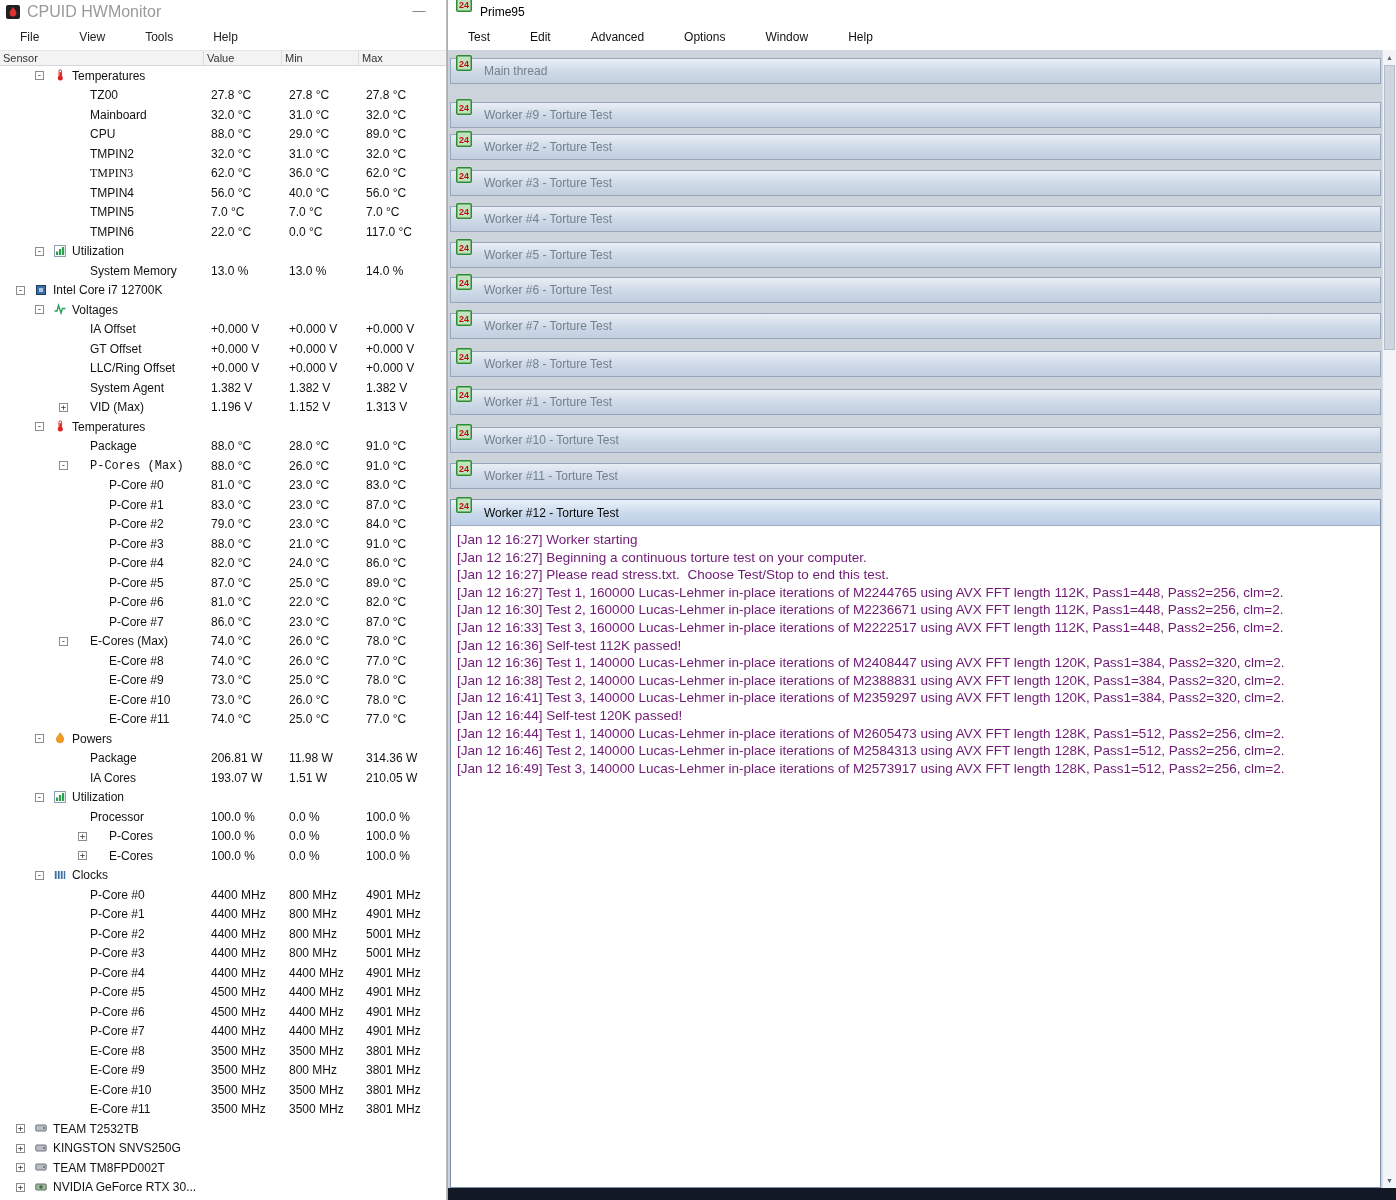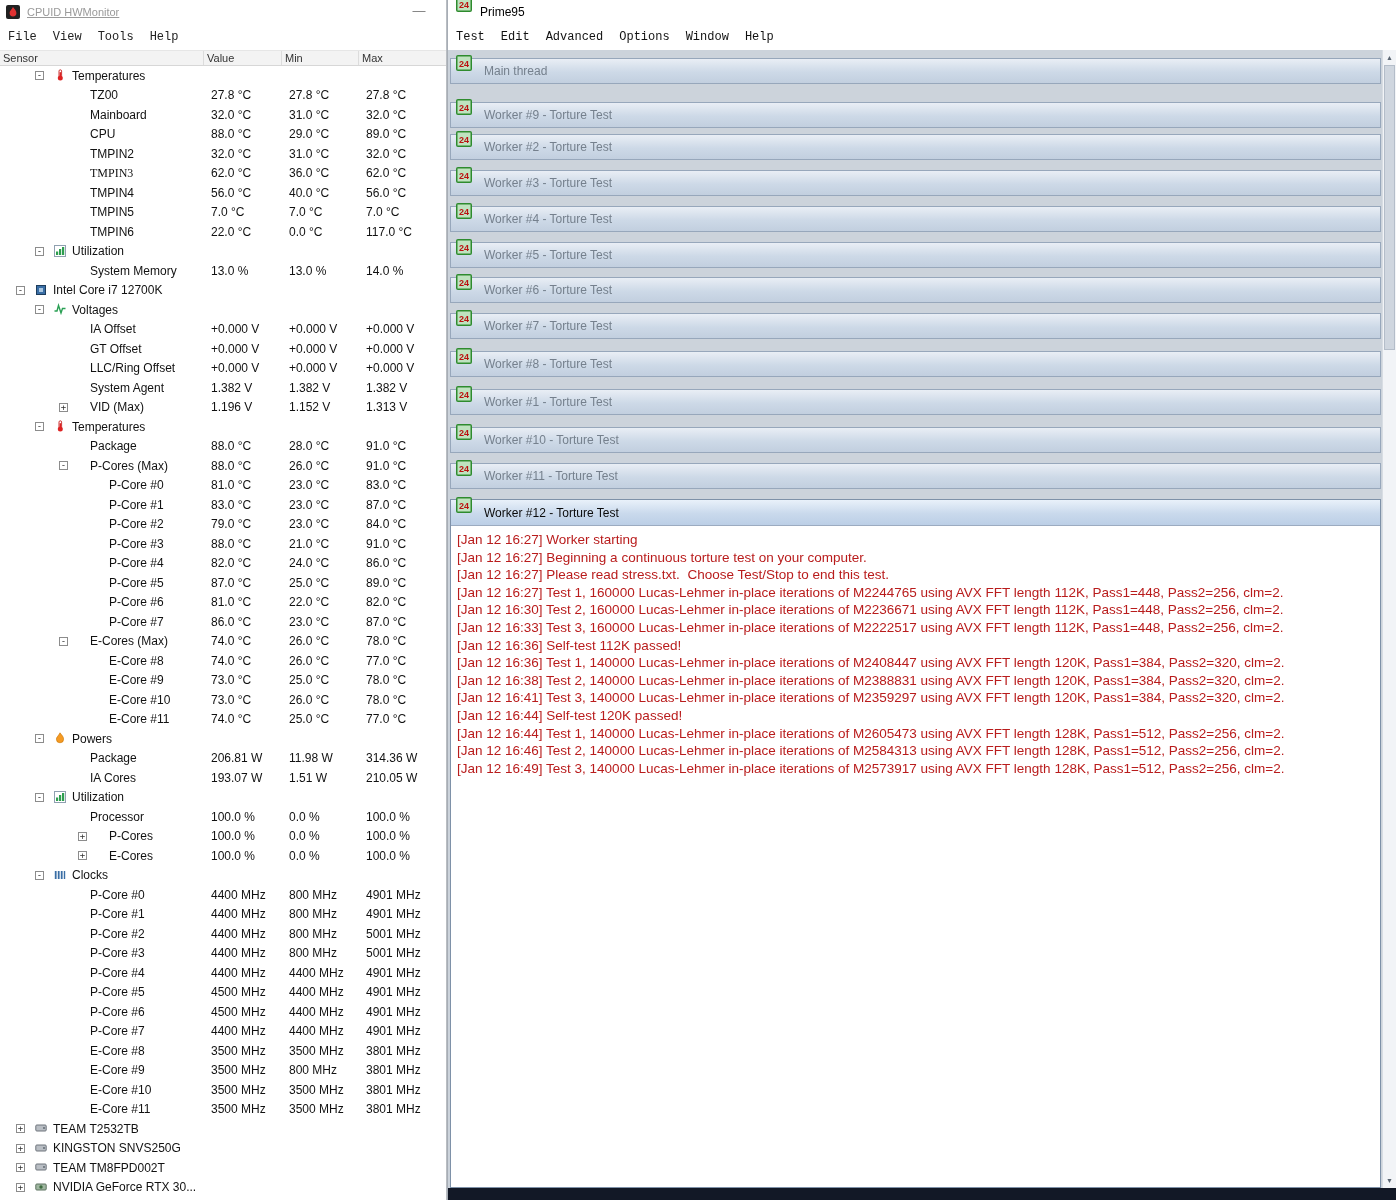--- a/index.html
+++ b/index.html
@@ -2,24 +2,24 @@
 <html><head>
 <meta charset="utf-8">
 <style>
   html,body{margin:0;padding:0;background:#e8e8e8;}
   .screen{width:1396px;height:1200px;position:relative;overflow:hidden;background:#fff;
           font-family:"Liberation Sans",sans-serif;-webkit-font-smoothing:antialiased;}
 
   
   .hwmon{position:absolute;left:0;top:0;width:447px;height:1200px;background:#fff;border-right:1px solid #b9bdc2;box-sizing:border-box;}
   .hw-titlebar{height:24px;display:flex;align-items:center;padding-left:6px;position:relative;background:#fff;}
-  .hw-title{color:#9a9a9a;font-size:11px;margin-left:7px;text-decoration:underline;}
+  .hw-title{color:#9a9a9a;font-size:16px;margin-left:7px;}
   .win-min{position:absolute;right:16px;top:1px;color:#777;font-size:13px;width:22px;height:20px;text-align:center;line-height:20px;}
   .menubar{height:26px;display:flex;align-items:center;padding-left:0;font-size:12px;color:#222;background:#fff;}
-  .menu-item{padding:4px 8px;cursor:default;font-family:Liberation Mono, monospace;}
+  .menu-item{padding:4px 20px;cursor:default;}
   .hw-header{height:16px;display:flex;background:#f3f3f3;border-top:1px solid #e6e6e6;border-bottom:1px solid #d7d7d7;font-size:11px;color:#333;box-sizing:border-box;}
   .hcell{padding:1px 2px 0 3px;border-right:1px solid #dcdcdc;box-sizing:border-box;white-space:nowrap;overflow:hidden;}
   .hc-sensor{width:204px}.hc-value{width:78px}.hc-min{width:77px}.hc-max{flex:1;border-right:none}
   .rows{background:#fff;}
   .trow{height:19.5px;display:flex;align-items:center;font-size:12px;color:#111;}
   .cell{box-sizing:border-box;white-space:nowrap;}
   .cs{width:204px;position:relative;height:100%;display:flex;align-items:center;overflow:hidden;}
   .cv{width:78px;padding-left:7px}.cm{width:77px;padding-left:7px}.cx{flex:1;padding-left:7px}
   .tlabel{white-space:nowrap;}
   .expander{position:absolute;top:5px;width:9px;height:9px;line-height:7px;text-align:center;font-size:9px;
@@ -36,21 +36,21 @@
   .mdi-child{position:absolute;left:2px;right:15px;height:26px;border:1px solid #97a7bb;
              background:linear-gradient(180deg,#e9eef5,#cdd9e7 55%,#c2cfdf);
              display:flex;align-items:center;padding-left:5px;box-sizing:border-box;}
   .mdi-caption{font-size:12px;color:#75808d;margin-left:12px;white-space:nowrap;}
   .p95icon{width:16px;height:32px;flex:0 0 16px;border-radius:8px;}
   .p95icon svg{display:block;}
   .active-child{position:absolute;left:2px;right:15px;top:449px;bottom:0;border:1px solid #7e91a8;background:#fff;box-sizing:border-box;display:flex;flex-direction:column;}
   .active-title{height:25px;flex:0 0 25px;background:linear-gradient(180deg,#e9f1fa,#c9d9ec 55%,#bccfe6);
                 display:flex;align-items:center;padding-left:5px;border-bottom:1px solid #9cabc0;}
   .active-title .mdi-caption{color:#0a0a0a;}
-  .log{flex:1;overflow:hidden;padding:5px 4px 0 6px;font-size:13.5px;line-height:17.6px;white-space:pre;color:#b91c1c;}
+  .log{flex:1;overflow:hidden;padding:5px 4px 0 6px;font-size:13.5px;line-height:17.6px;white-space:pre;color:#701a75;}
   .scrollbar{position:absolute;right:0;top:0;bottom:0;width:14px;background:#f2f4f7;border-left:1px solid #d8dde3;box-sizing:border-box;}
   .sb-up,.sb-down{position:absolute;left:0;width:13px;height:15px;font-size:7px;color:#5a6572;text-align:center;line-height:15px;}
   .sb-up{top:0}.sb-down{bottom:0}
   .sb-thumb{position:absolute;left:1px;top:15px;width:11px;height:285px;background:#cfd6df;border:1px solid #b4bdc9;box-sizing:border-box;}
   .taskbar{position:absolute;left:0;right:0;bottom:0;height:12px;background:#121826;}
 </style>
 </head>
 <body>
 
 <div class="screen">
@@ -274,21 +274,21 @@
           <div class="cell cs">
             <div class="tlabel" style="margin-left: 90px;">Package</div>
           </div>
           <div class="cell cv">88.0 °C</div>
           <div class="cell cm">28.0 °C</div>
           <div class="cell cx">91.0 °C</div>
         </div>
         <div class="trow">
           <div class="cell cs">
             <div class="expander" style="left: 59px;">-</div>
-            <div class="tlabel" style="margin-left: 90px;">P-Cores (Max)</div>
+            <div class="tlabel" style="margin-left: 90px; font-family: Liberation Mono, monospace;">P-Cores (Max)</div>
           </div>
           <div class="cell cv">88.0 °C</div>
           <div class="cell cm">26.0 °C</div>
           <div class="cell cx">91.0 °C</div>
         </div>
         <div class="trow">
           <div class="cell cs">
             <div class="tlabel" style="margin-left: 109px;">P-Core #0</div>
           </div>
           <div class="cell cv">81.0 °C</div>

